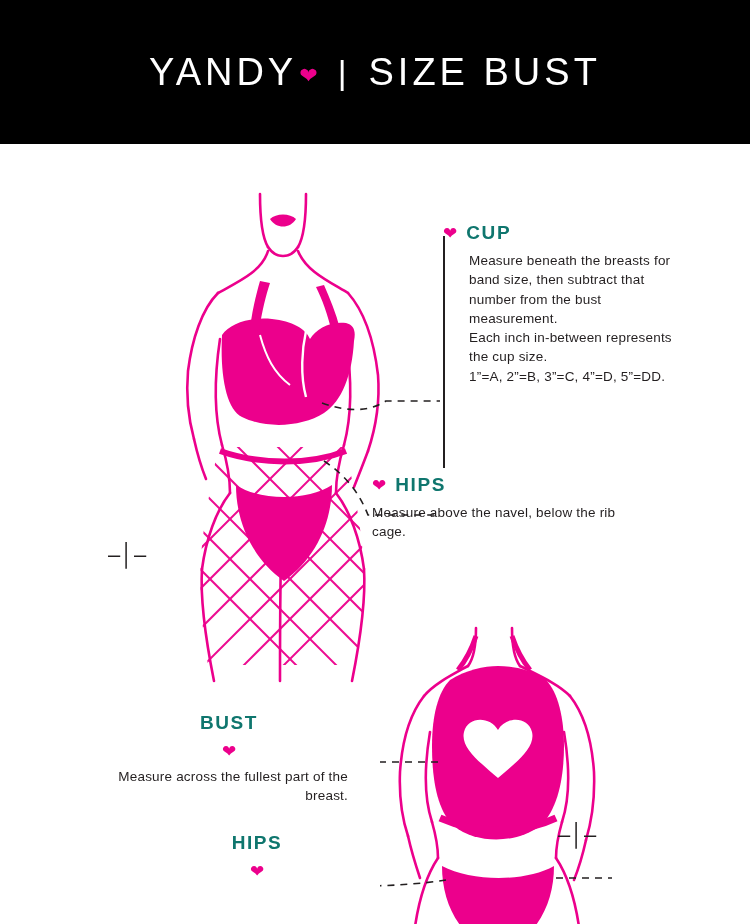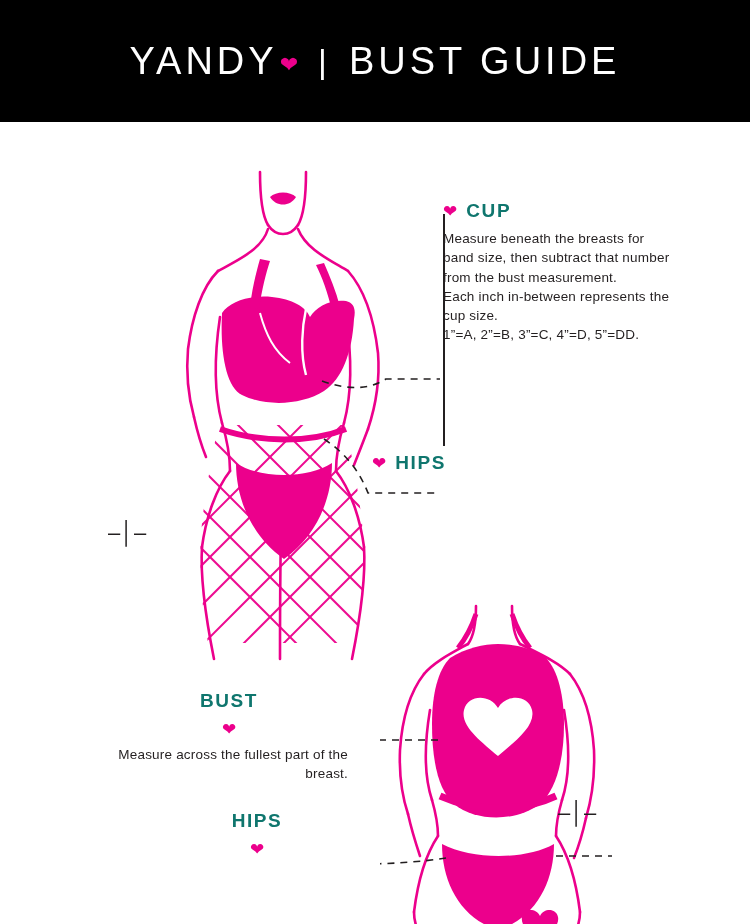--- a/index.html
+++ b/index.html
@@ -13,21 +13,21 @@
     height: 924px;
     position: relative;
     font-family: "Liberation Sans", sans-serif;
     color: #222222;
     overflow: hidden;
   }
 
   
   .header {
     width: 750px;
-    height: 122px;
+    height: 144px;
     background: #000000;
     display: flex;
     align-items: center;
     justify-content: center;
   }
   .header-inner {
     display: flex;
     align-items: center;
     justify-content: center;
     gap: 0px;
@@ -116,21 +116,21 @@
   svg { display: block; }
 </style>
 </head>
 <body>
 
 <div class="header">
   <div class="header-inner">
     <span class="brand">YANDY</span>
     <span class="brand-heart">❤</span>
     <span class="divider-bar">|</span>
-    <span class="title">BUST GUIDE</span>
+    <span class="title">SIZE BUST</span>
   </div>
 </div>
 
 <div class="canvas">
 
   <div class="fig" style="left:110px; top:45px; width:330px; height:500px;">
     <svg width="330" height="500" viewBox="0 0 330 500" aria-hidden="true">
       <g fill="none" stroke="#ec008c" stroke-width="2.6" stroke-linecap="round" stroke-linejoin="round">
 
         <path d="M150 5 C150 30 152 48 158 58"></path>
@@ -200,32 +200,33 @@
     </svg>
   </div>
 
   <div class="plus-mark" style="left:108px; top:400px;">–│–</div>
 
   <div class="callout" style="left:443px; top:78px; width:230px;">
     <div class="callout-head">
       <span class="heart-ico">❤</span>
       <span class="callout-label">CUP</span>
     </div>
-    <div class="callout-body" style="white-space:pre-line;">Measure beneath the breasts for band size, then subtract that number from the bust measurement.
+    <div class="callout-body" style="white-space:pre-line;margin-left:26px;">Measure beneath the breasts for band size, then subtract that number from the bust measurement.
 Each inch in-between represents the cup size.
  1”=A, 2”=B, 3”=C, 4”=D, 5”=DD.</div>
   </div>
 
   <div style="position:absolute; left:443px; top:92px; width:1.6px; height:232px; background:#231f20;"></div>
 
   <div class="callout" style="left:372px; top:330px; width:250px;">
     <div class="callout-head">
       <span class="heart-ico">❤</span>
       <span class="callout-label">HIPS</span>
     </div>
+    <div class="callout-body">Measure above the navel, below the rib cage.</div>
   </div>
 
   <div class="fig" style="left:380px; top:478px; width:280px; height:330px;">
     <svg width="280" height="330" viewBox="0 0 280 330" aria-hidden="true">
       <g fill="none" stroke="#ec008c" stroke-width="2.6" stroke-linecap="round" stroke-linejoin="round">
 
         <path d="M96 6 C96 24 94 36 88 44"></path>
         <path d="M132 6 C132 24 134 36 140 44"></path>
         <path d="M88 44 C70 54 54 62 44 74"></path>
         <path d="M140 44 C160 54 178 62 190 74"></path>

